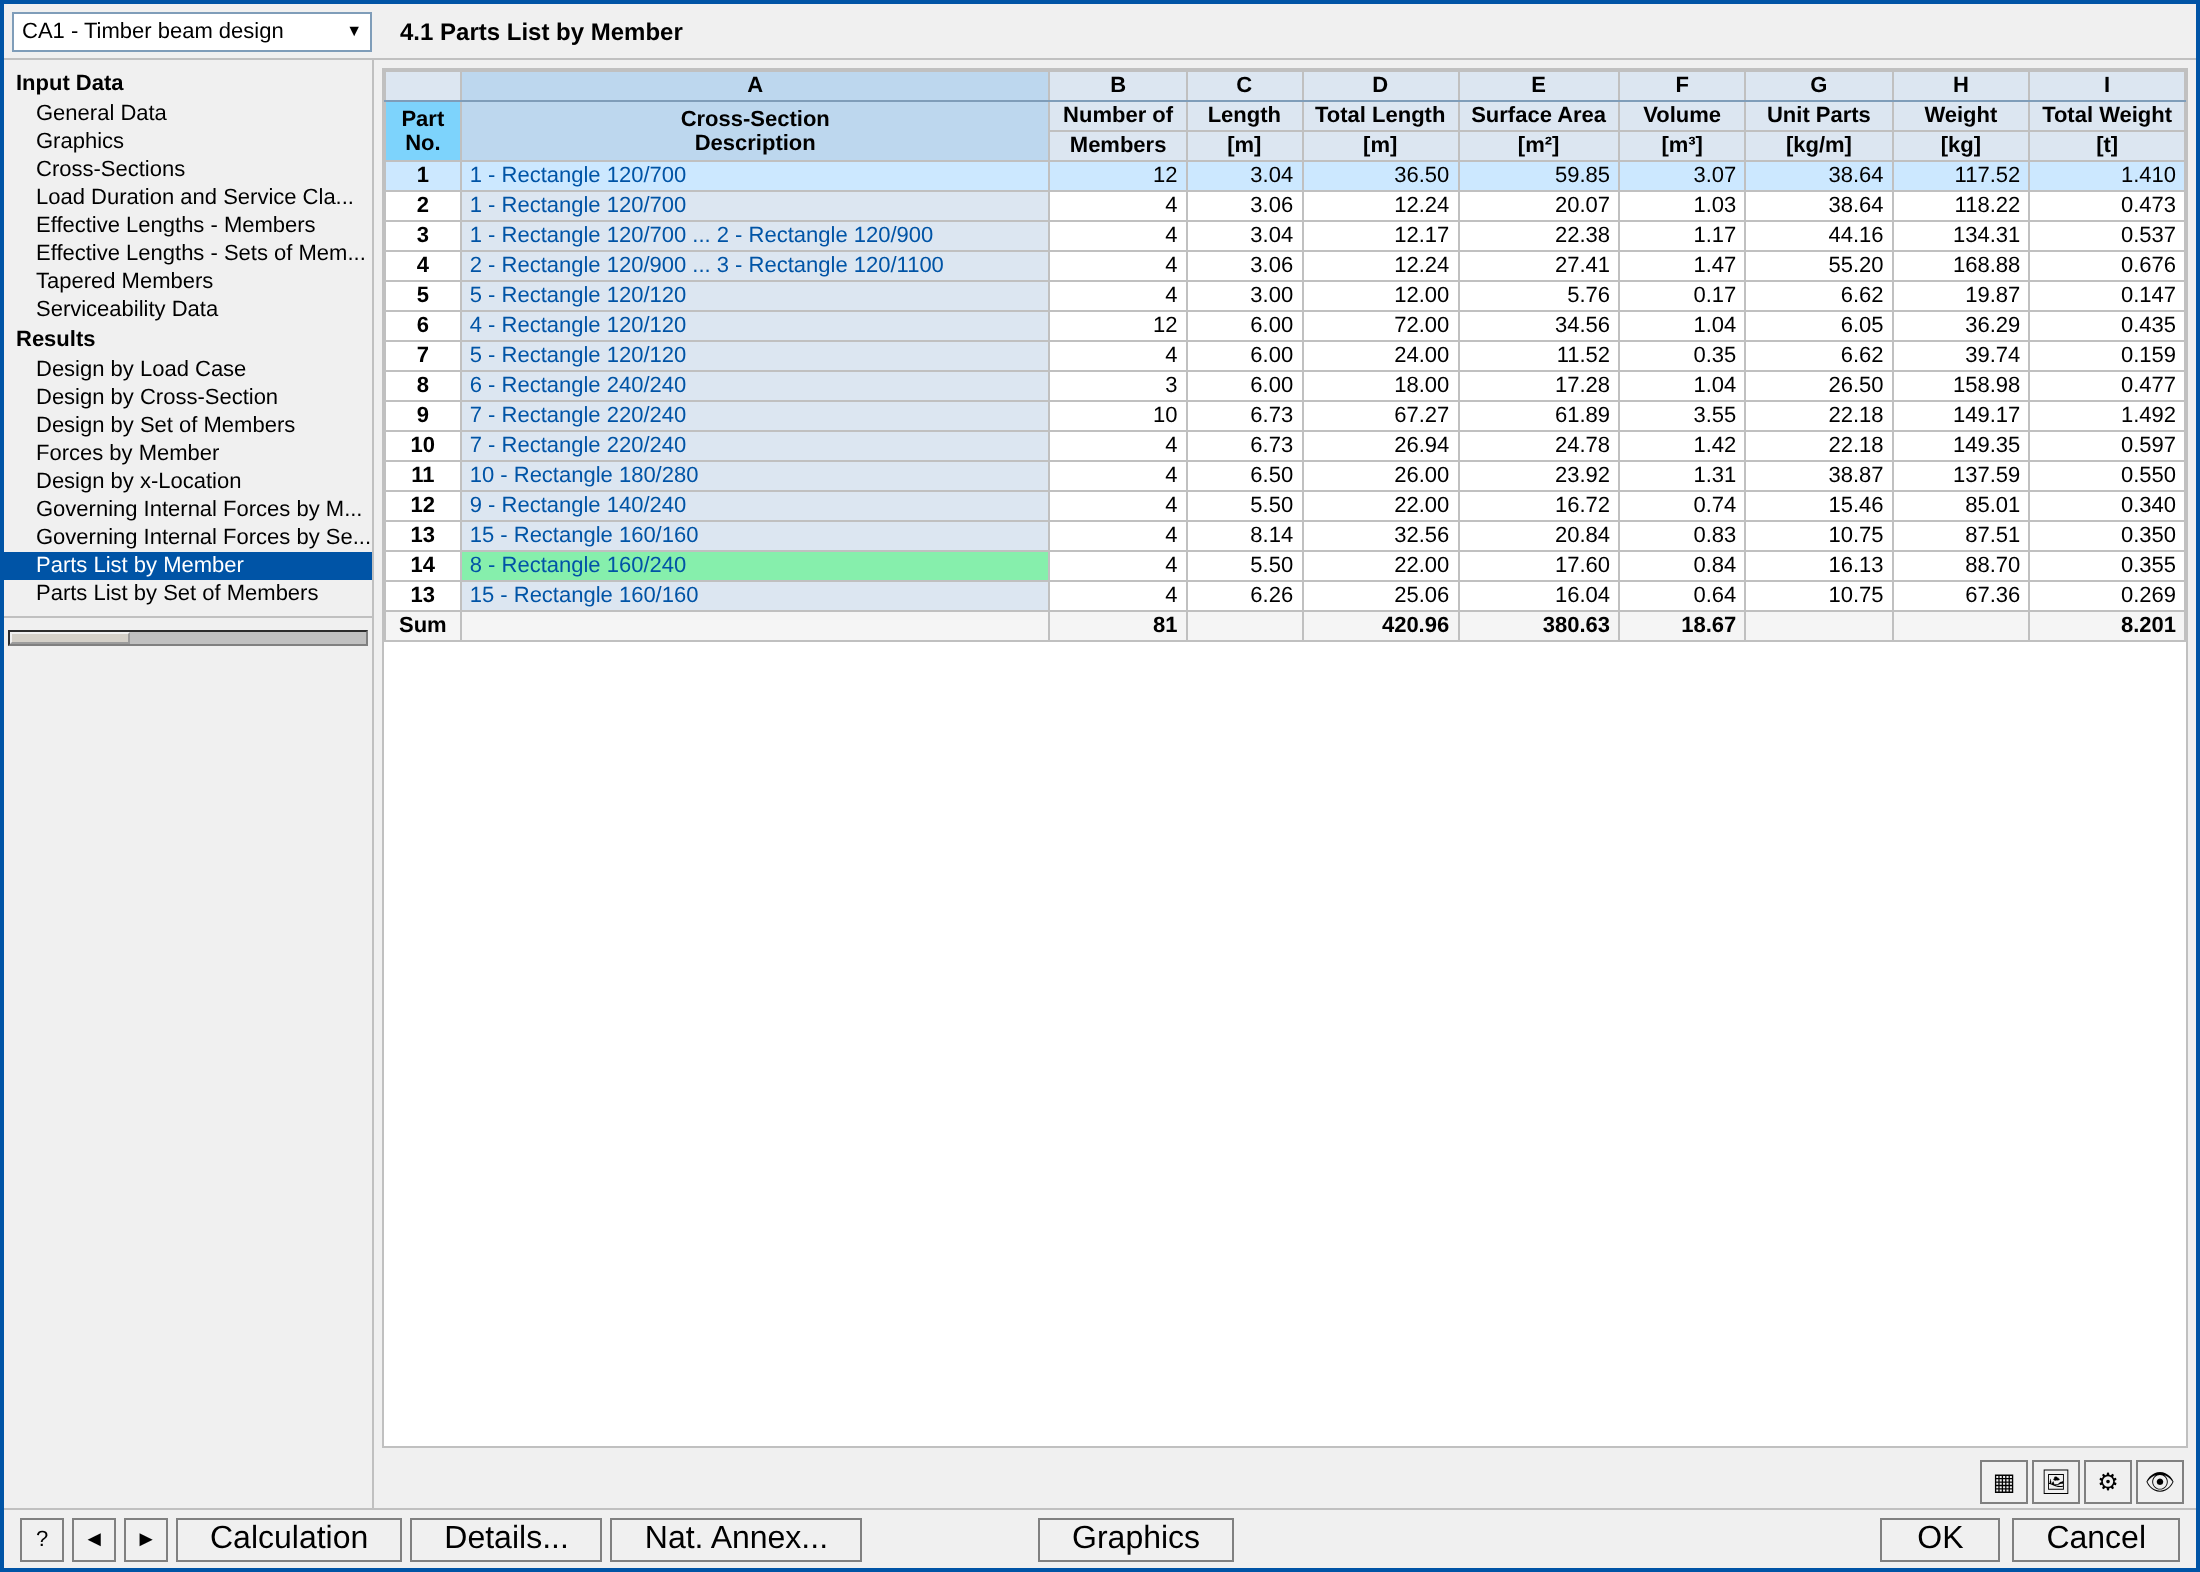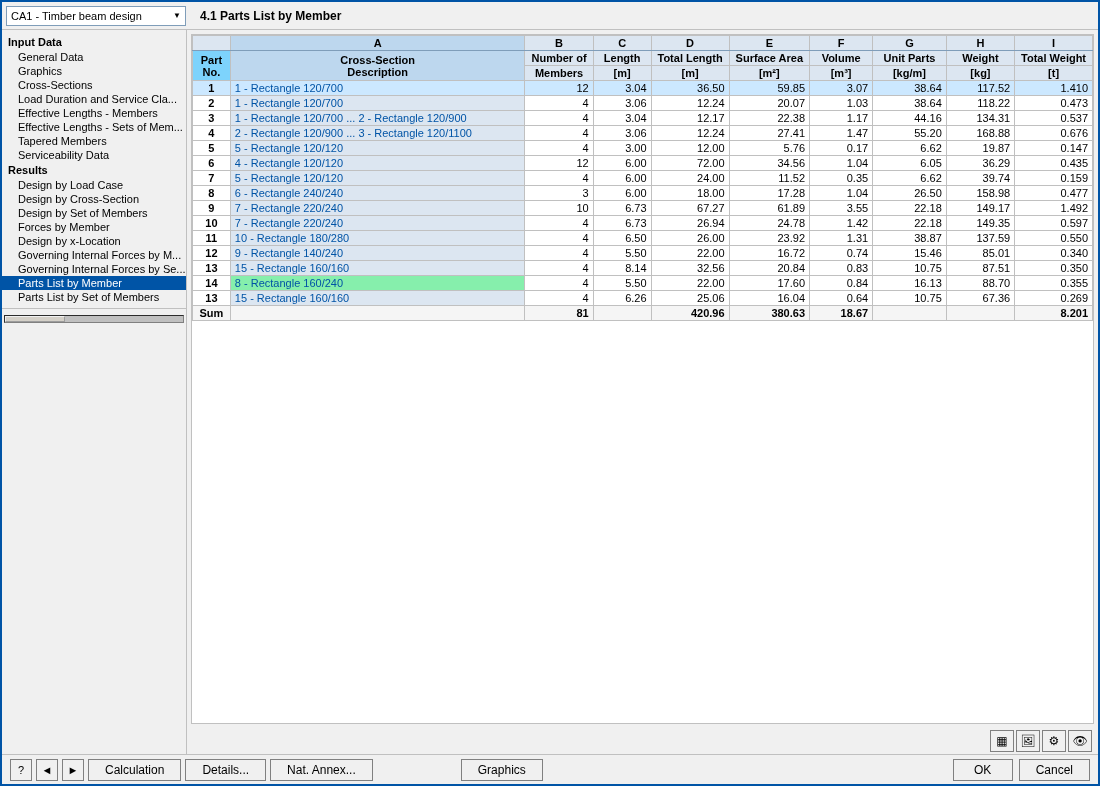--- a/index.html
+++ b/index.html
@@ -49,21 +49,21 @@
 
     .sum-row td { font-weight: bold; background: #f5f5f5; }
 
     .bottom-icons { display: flex; justify-content: flex-end; padding: 2px 6px; gap: 2px; }
     .icon-btn { width: 24px; height: 22px; border: 1px solid #808080; background: #f0f0f0; display: flex; align-items: center; justify-content: center; cursor: pointer; font-size: 12px; }
 
     .status-bar { height: 30px; background: #f0f0f0; border-top: 1px solid #c0c0c0; display: flex; align-items: center; justify-content: space-between; padding: 0 8px; }
     .status-left { display: flex; gap: 4px; align-items: center; }
     .status-btn { border: 1px solid #808080; background: #f0f0f0; padding: 2px 6px; cursor: pointer; height: 22px; display: flex; align-items: center; font-size: 11px; }
     .status-right { display: flex; gap: 6px; align-items: center; }
-    .action-btn { border: 1px solid #808080; background: #f0f0f0; padding: 2px 16px; cursor: pointer; height: 22px; display: flex; align-items: center; font-size: 12px; min-width: 60px; justify-content: center; }
+    .action-btn { border: 1px solid #808080; background: #f0f0f0; padding: 2px 16px; cursor: pointer; height: 22px; display: flex; align-items: center; font-size: 16px; min-width: 60px; justify-content: center; }
     .action-btn.ok-btn { background: #f0f0f0; font-weight: normal; }
   </style>
 </head>
 <body>
 
 <div class="window">
 
 
 
   <div class="toolbar">

